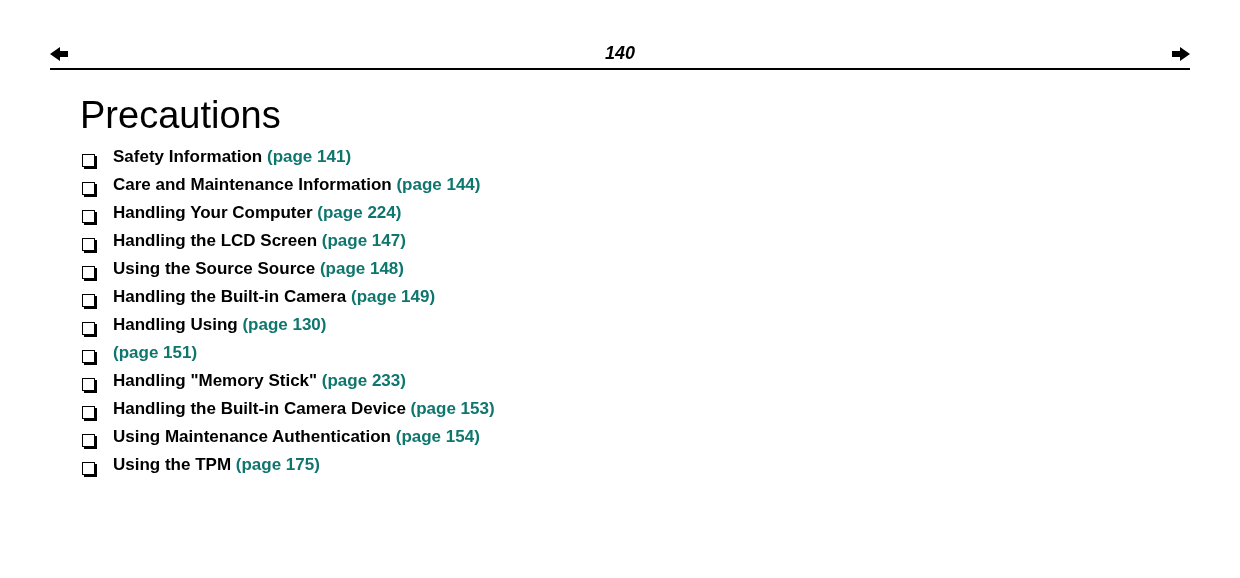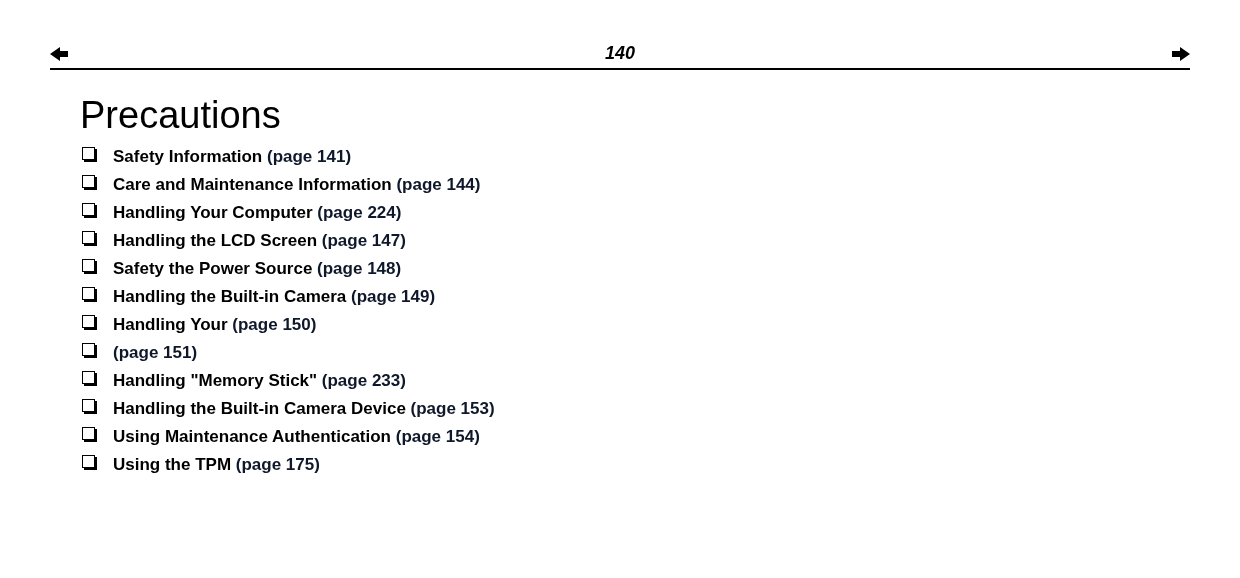--- a/index.html
+++ b/index.html
@@ -45,39 +45,39 @@
     .intro {
       font-size: 19px;
       font-weight: normal;
       margin-bottom: 32px;
     }
     .toc-list {
       list-style: none;
     }
     .toc-item {
       display: flex;
-      align-items: flex-start;
+      align-items: flex-end;
       margin-bottom: 8px;
       font-size: 17px;
       font-weight: bold;
     }
     .checkbox-icon {
       width: 13px;
       height: 13px;
       border: 1.5px solid #000;
       box-shadow: 2px 2px 0 0 #000;
       margin-right: 18px;
       margin-left: 2px;
       flex-shrink: 0;
     }
     .toc-label {
       white-space: pre;
     }
     .toc-page-link {
-      color: #0f172a;
+      color: #0f766e;
       cursor: pointer;
     }
   </style>
 </head>
 <body>
 
 <div class="header">
   <span class="nav-arrow-left">
     <svg width="18" height="14" viewBox="0 0 18 14">
         <polygon points="10,0 0,7 10,14 10,10 18,10 18,4 10,4" fill="#000"></polygon>
@@ -112,32 +112,32 @@
       <span class="toc-label">Handling Your Computer </span>
       <span class="toc-page-link">(page 224)</span>
     </li>
     <li class="toc-item">
       <span class="checkbox-icon"></span>
       <span class="toc-label">Handling the LCD Screen </span>
       <span class="toc-page-link">(page 147)</span>
     </li>
     <li class="toc-item">
       <span class="checkbox-icon"></span>
-      <span class="toc-label">Safety the Power Source </span>
+      <span class="toc-label">Using the Source Source </span>
       <span class="toc-page-link">(page 148)</span>
     </li>
     <li class="toc-item">
       <span class="checkbox-icon"></span>
       <span class="toc-label">Handling the Built-in Camera </span>
       <span class="toc-page-link">(page 149)</span>
     </li>
     <li class="toc-item">
       <span class="checkbox-icon"></span>
-      <span class="toc-label">Handling Your </span>
-      <span class="toc-page-link">(page 150)</span>
+      <span class="toc-label">Handling Using </span>
+      <span class="toc-page-link">(page 130)</span>
     </li>
     <li class="toc-item">
       <span class="checkbox-icon"></span>
       <span class="toc-page-link">(page 151)</span>
     </li>
     <li class="toc-item">
       <span class="checkbox-icon"></span>
       <span class="toc-label">Handling "Memory Stick" </span>
       <span class="toc-page-link">(page 233)</span>
     </li>

